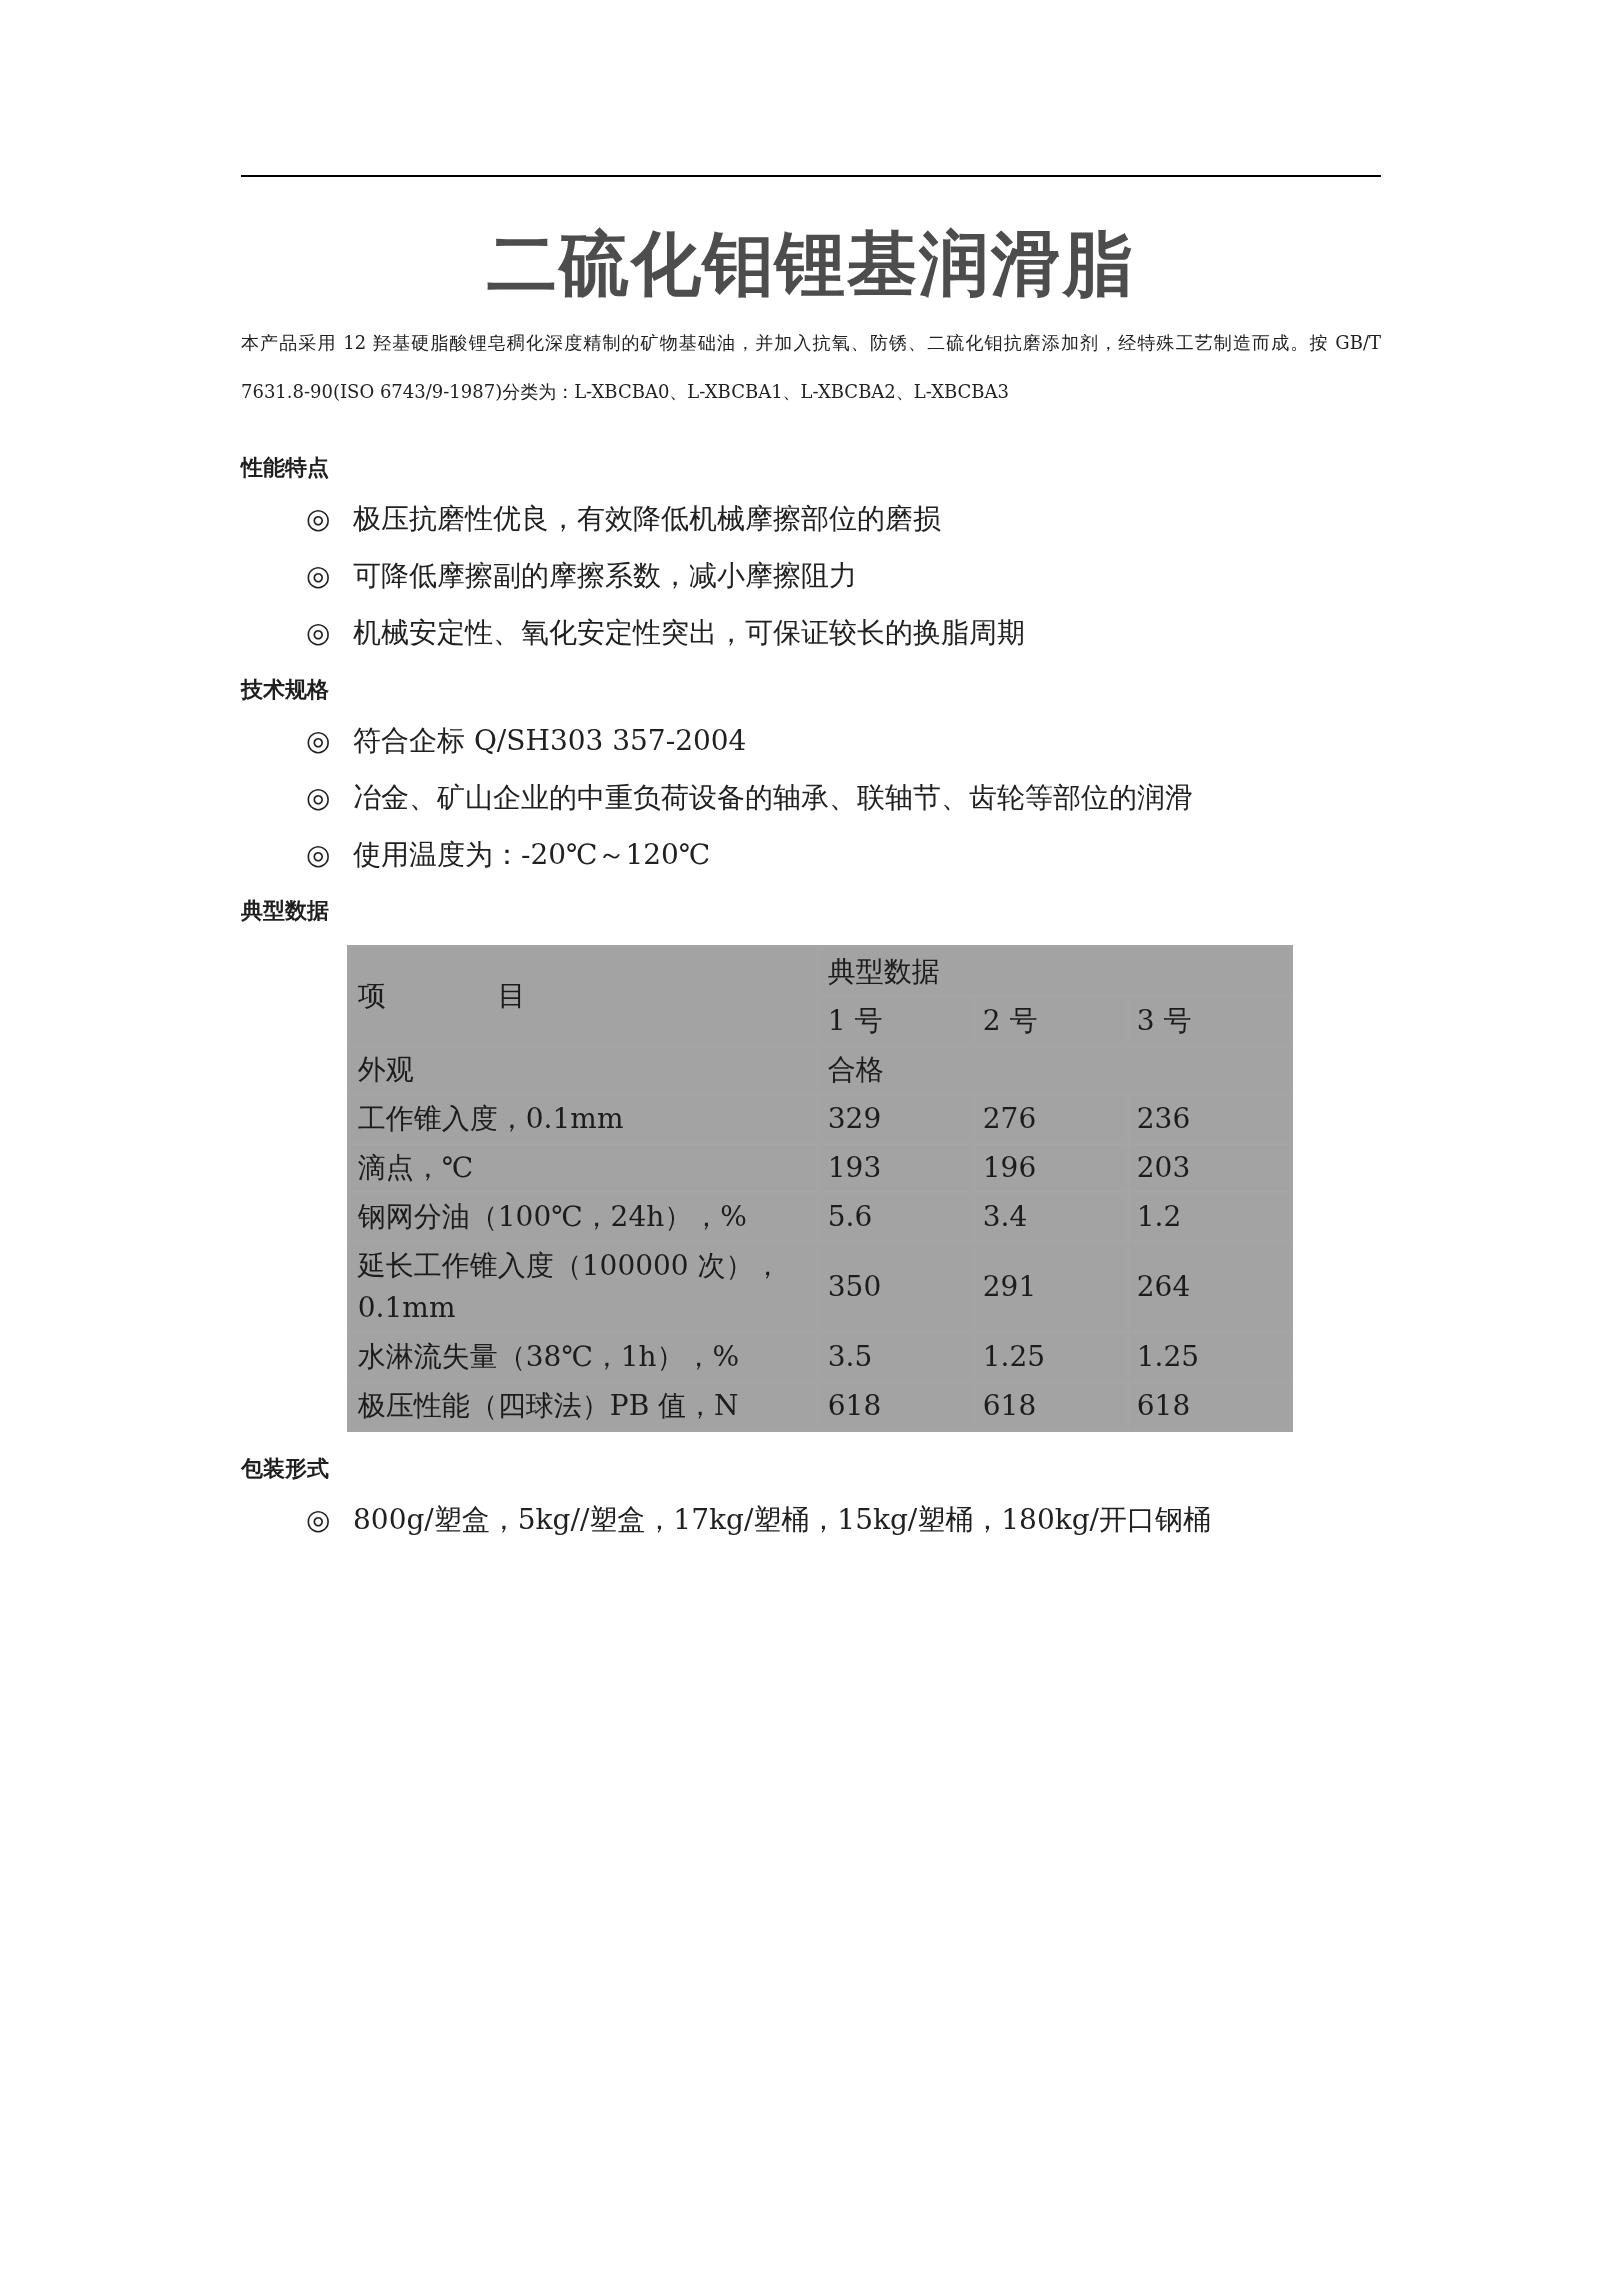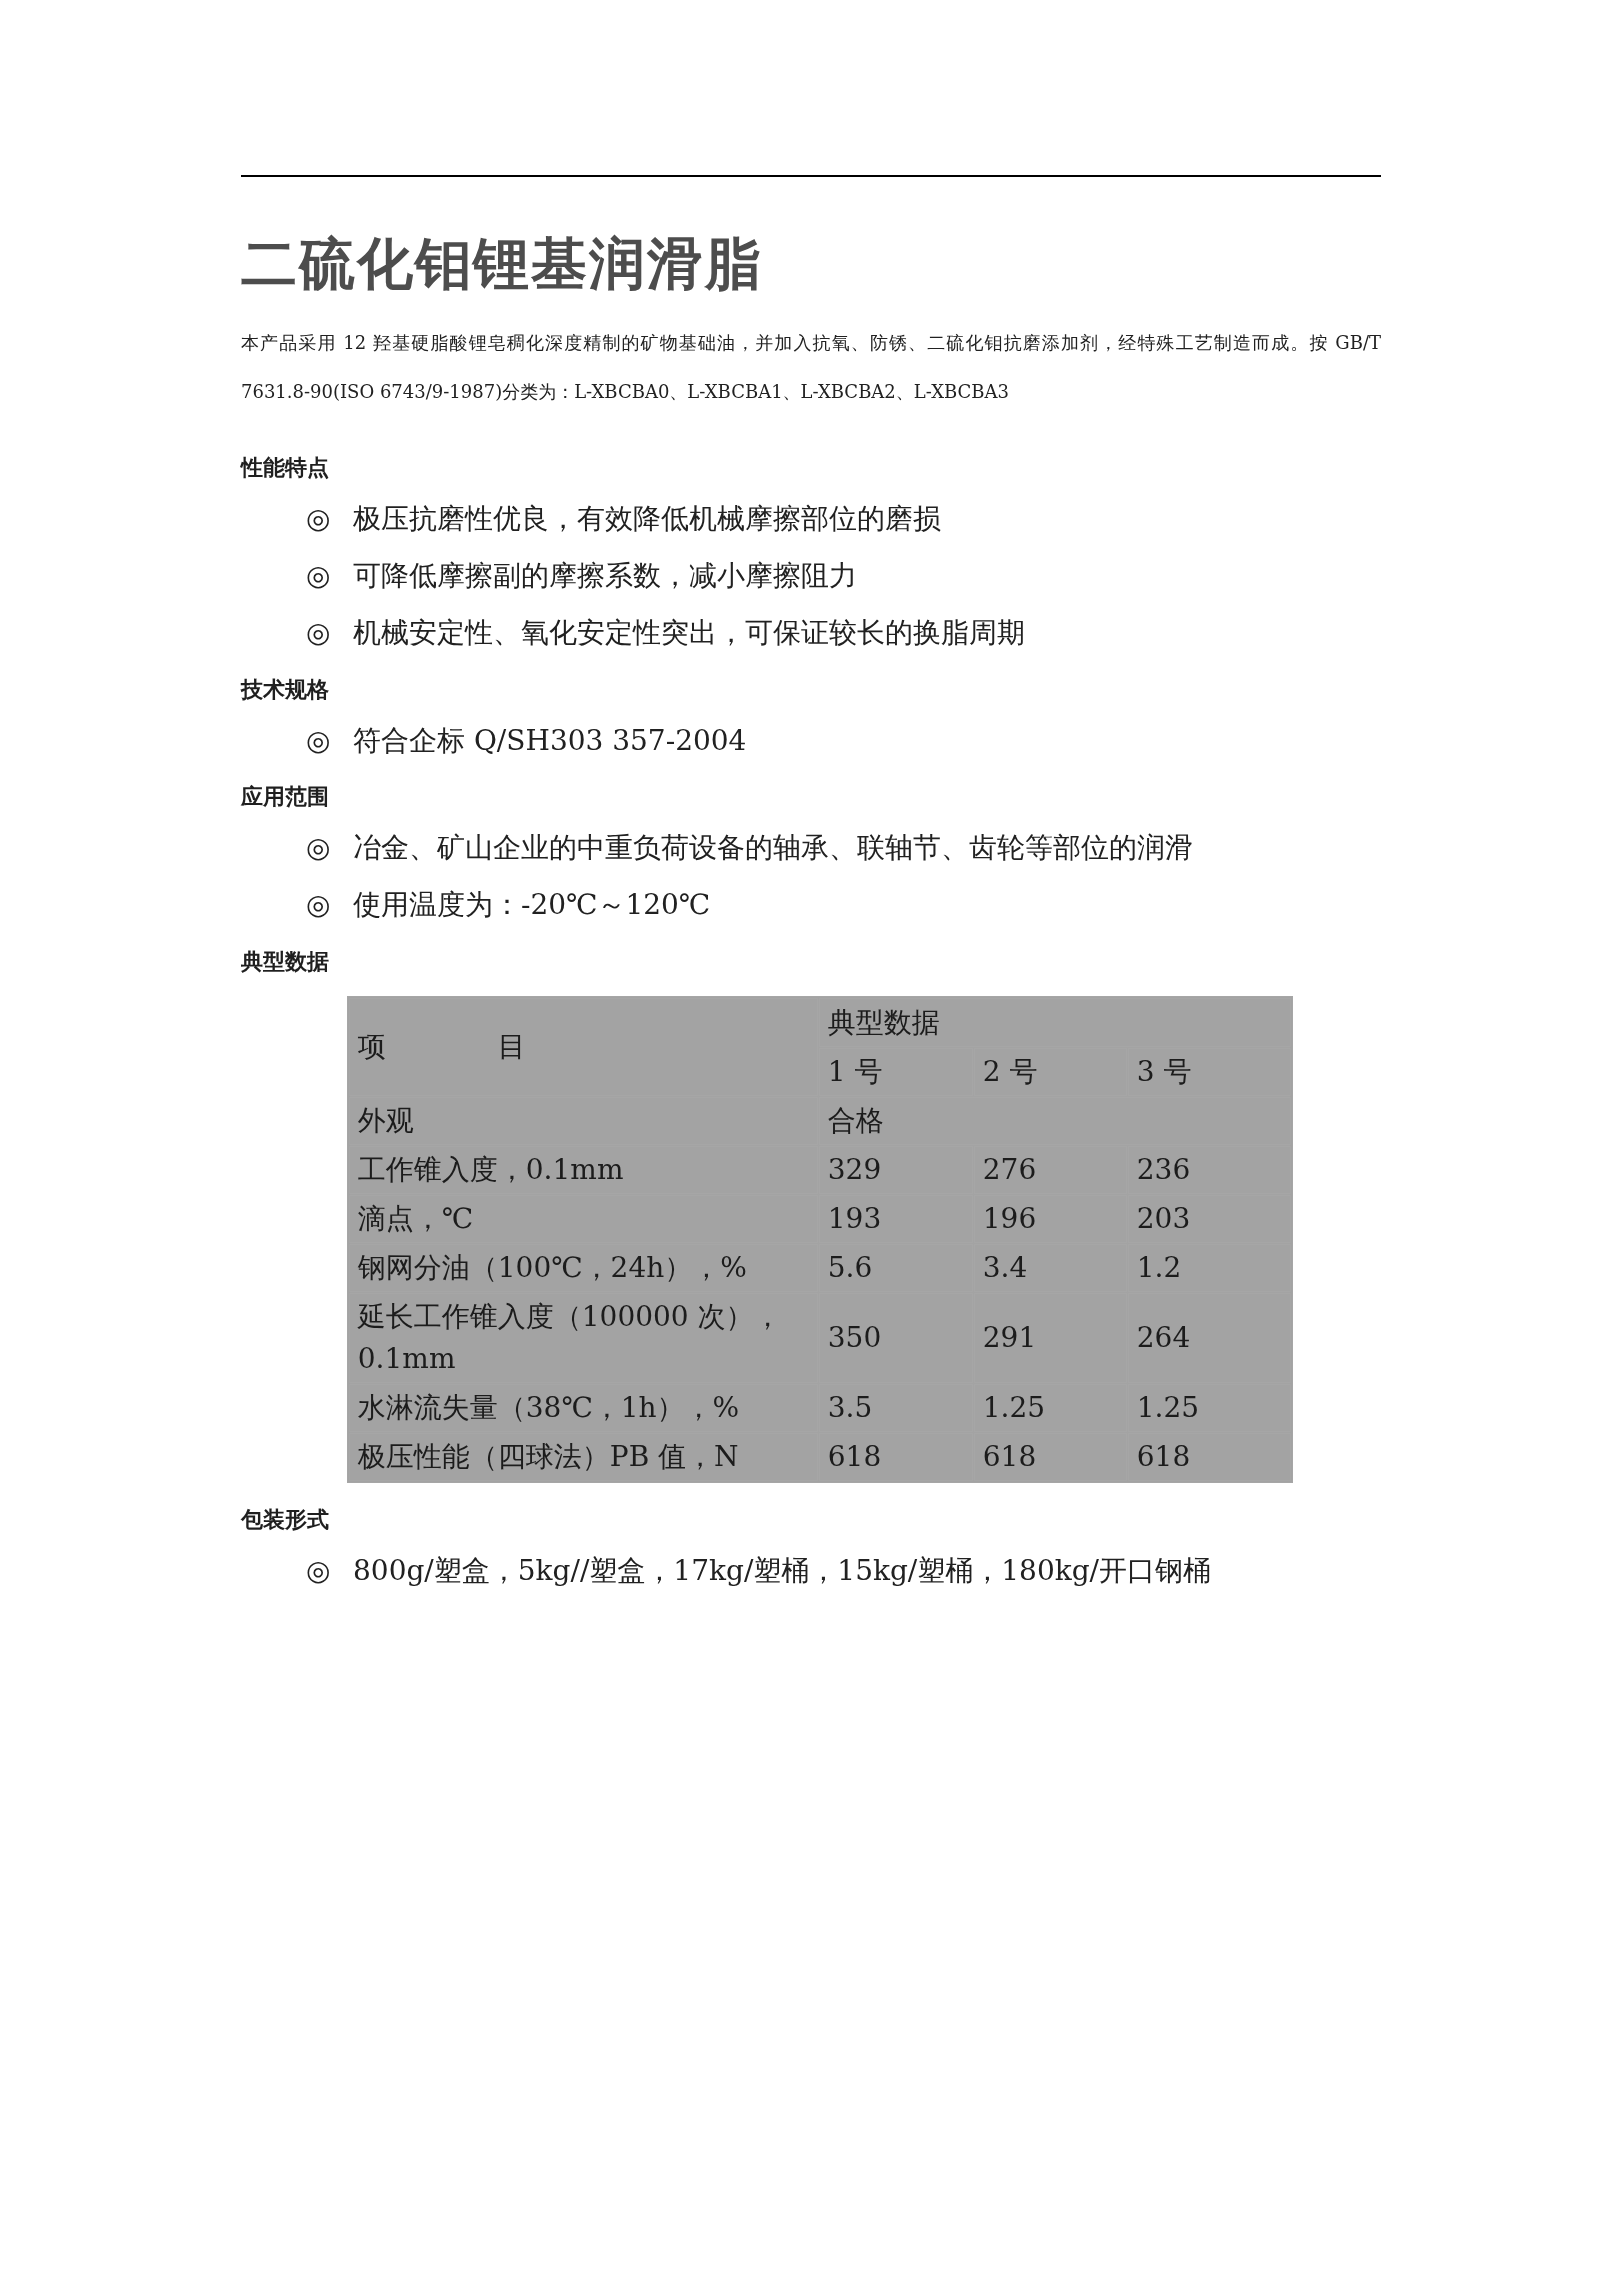--- a/index.html
+++ b/index.html
@@ -18,24 +18,24 @@
     padding-top: 175px;
   }
   .top-rule {
     height: 0;
     border-top: 2.9px solid #000000;
   }
   .doc-title {
     margin: 49px 0 0 0;
     font-family: "DejaVu Sans", "Liberation Sans", sans-serif;
     font-weight: 600;
-    font-size: 56px;
+    font-size: 70px;
     line-height: 76px;
     color: #4d4d4d;
-    text-align: left;
+    text-align: center;
     letter-spacing: 2px;
   }
   .intro {
     margin: 15.7px 0 0 0;
     font-size: 18px;
     line-height: 49px;
     text-align: justify;
   }
   .sec-h {
     margin: 5.9px 0 0 0;
@@ -106,21 +106,20 @@
     <span class="b-sym">◎</span>
     <span class="b-txt">机械安定性、氧化安定性突出，可保证较长的换脂周期</span>
   </div>
 
   <div class="sec-h">技术规格</div>
   <div class="bullet">
     <span class="b-sym">◎</span>
     <span class="b-txt">符合企标 Q/SH303 357-2004</span>
   </div>
 
-  <div class="sec-h">应用范围</div>
   <div class="bullet">
     <span class="b-sym">◎</span>
     <span class="b-txt">冶金、矿山企业的中重负荷设备的轴承、联轴节、齿轮等部位的润滑</span>
   </div>
   <div class="bullet">
     <span class="b-sym">◎</span>
     <span class="b-txt">使用温度为：-20℃～120℃</span>
   </div>
 
   <div class="sec-h">典型数据</div>

